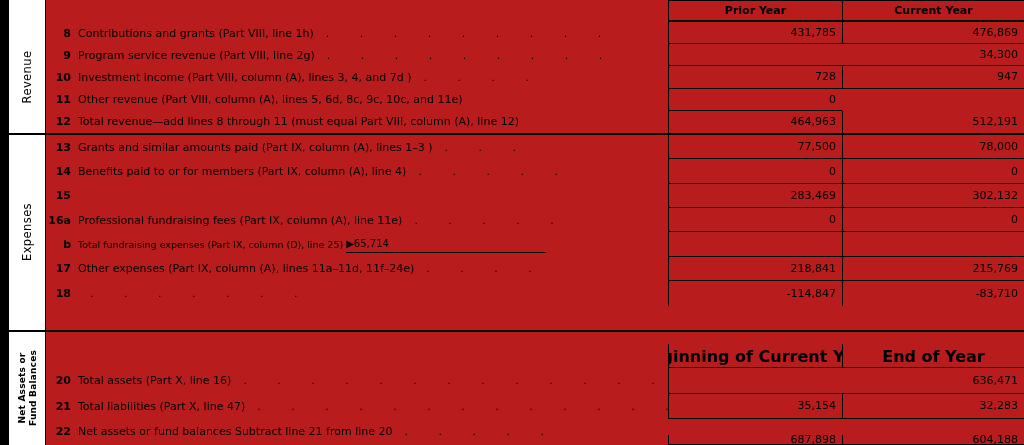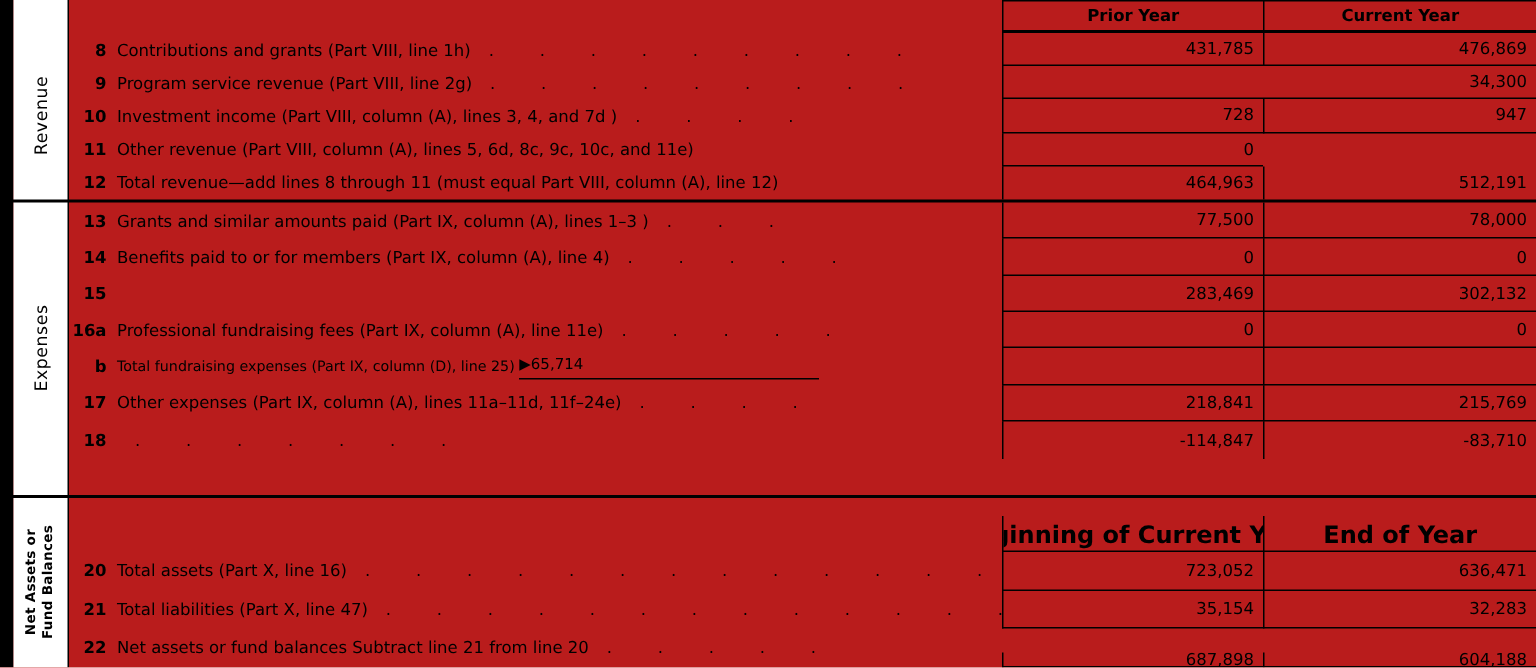--- a/index.html
+++ b/index.html
@@ -203,21 +203,20 @@
       <div class="c-val v1">Beginning of Current Year</div>
       <div class="c-val v2">End of Year</div>
     </div>
 
     <div class="row rC">
       <div class="c-desc">
         <span class="num">20</span>
         <span class="desc">Total assets (Part X, line 16)</span>
         <span class="leader">. . . . . . . . . . . . .</span>
       </div>
-      <div class="c-val v1">723,052</div>
       <div class="c-val v2">636,471</div>
     </div>
 
     <div class="row rC">
       <div class="c-desc">
         <span class="num">21</span>
         <span class="desc">Total liabilities (Part X, line 47)</span>
         <span class="leader">. . . . . . . . . . . . .</span>
       </div>
       <div class="c-val v1">35,154</div>

